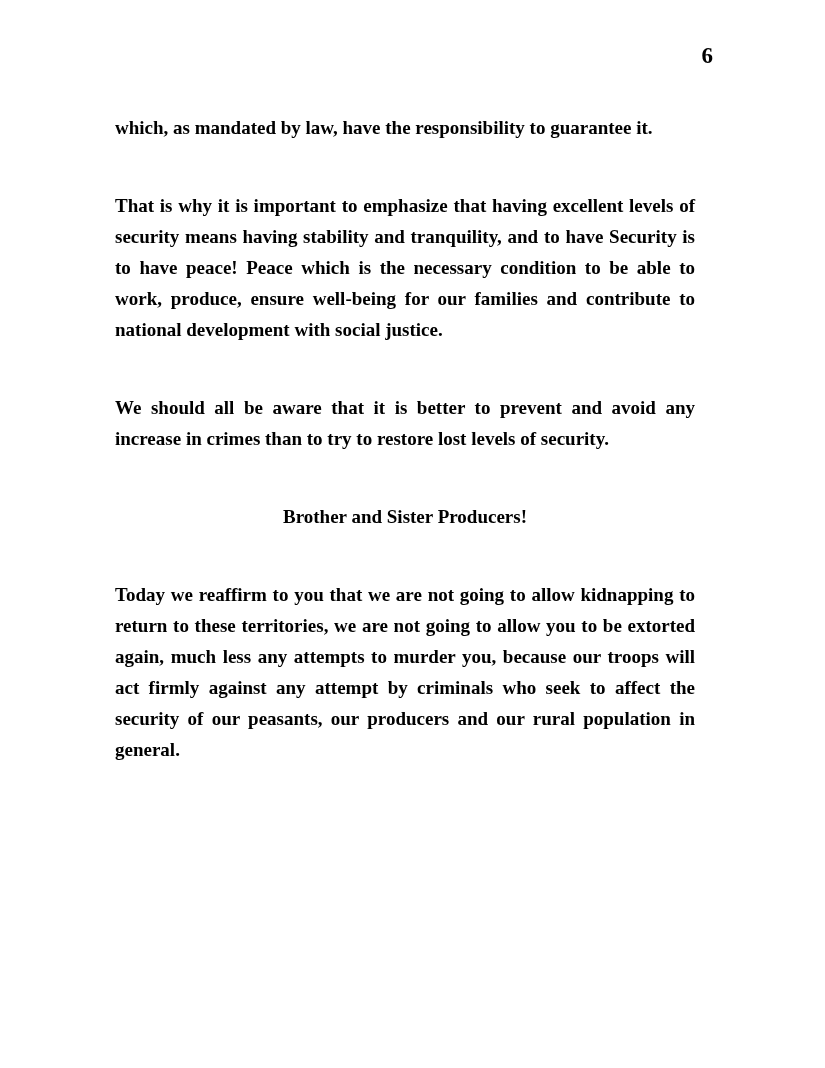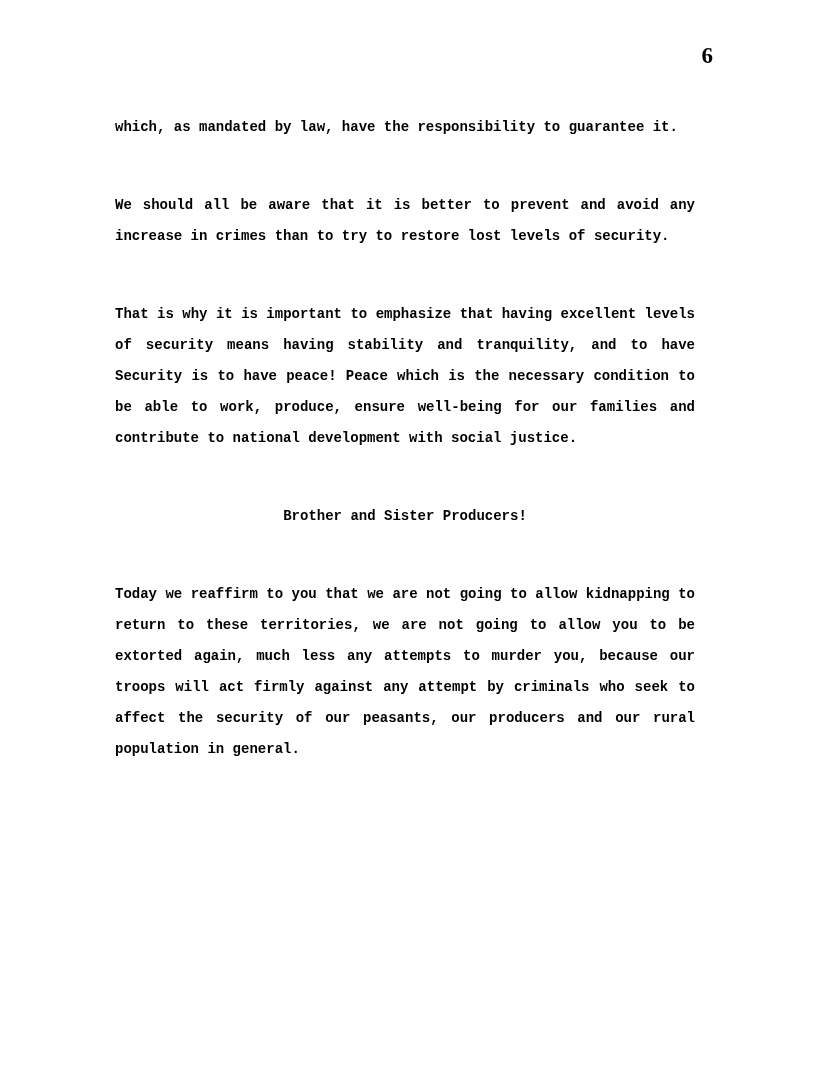--- a/index.html
+++ b/index.html
@@ -26,39 +26,39 @@
     line-height: 1;
   }
   .content {
     position: absolute;
     top: 112px;
     left: 115px;
     width: 596px;
   }
   .content p {
     margin: 0 16px 47px 0;
-    font-family: Liberation Mono, monospace;
+    font-family: Liberation Serif, serif;
     font-weight: bold;
-    font-size: 14px;
+    font-size: 19px;
     line-height: 31px;
     color: #000000;
     text-align: justify;
   }
   .content p:last-child {
     margin-bottom: 0;
   }
   .content p.heading-line {
     text-align: center;
   }
 </style>
 </head>
 <body>
 
 <div class="page">
   <div class="page-number">6</div>
   <div class="content">
     <p>which, as mandated by law, have the responsibility to guarantee it.</p>
+    <p>That is why it is important to emphasize that having excellent levels of security means having stability and tranquility, and to have Security is to have peace! Peace which is the necessary condition to be able to work, produce, ensure well-being for our families and contribute to national development with social justice.</p>
     <p>We should all be aware that it is better to prevent and avoid any increase in crimes than to try to restore lost levels of security.</p>
-    <p>That is why it is important to emphasize that having excellent levels of security means having stability and tranquility, and to have Security is to have peace! Peace which is the necessary condition to be able to work, produce, ensure well-being for our families and contribute to national development with social justice.</p>
     <p class="heading-line">Brother and Sister Producers!</p>
     <p>Today we reaffirm to you that we are not going to allow kidnapping to return to these territories, we are not going to allow you to be extorted again, much less any attempts to murder you, because our troops will act firmly against any attempt by criminals who seek to affect the security of our peasants, our producers and our rural population in general.</p>
   </div>
 </div>
 
 </body></html>

